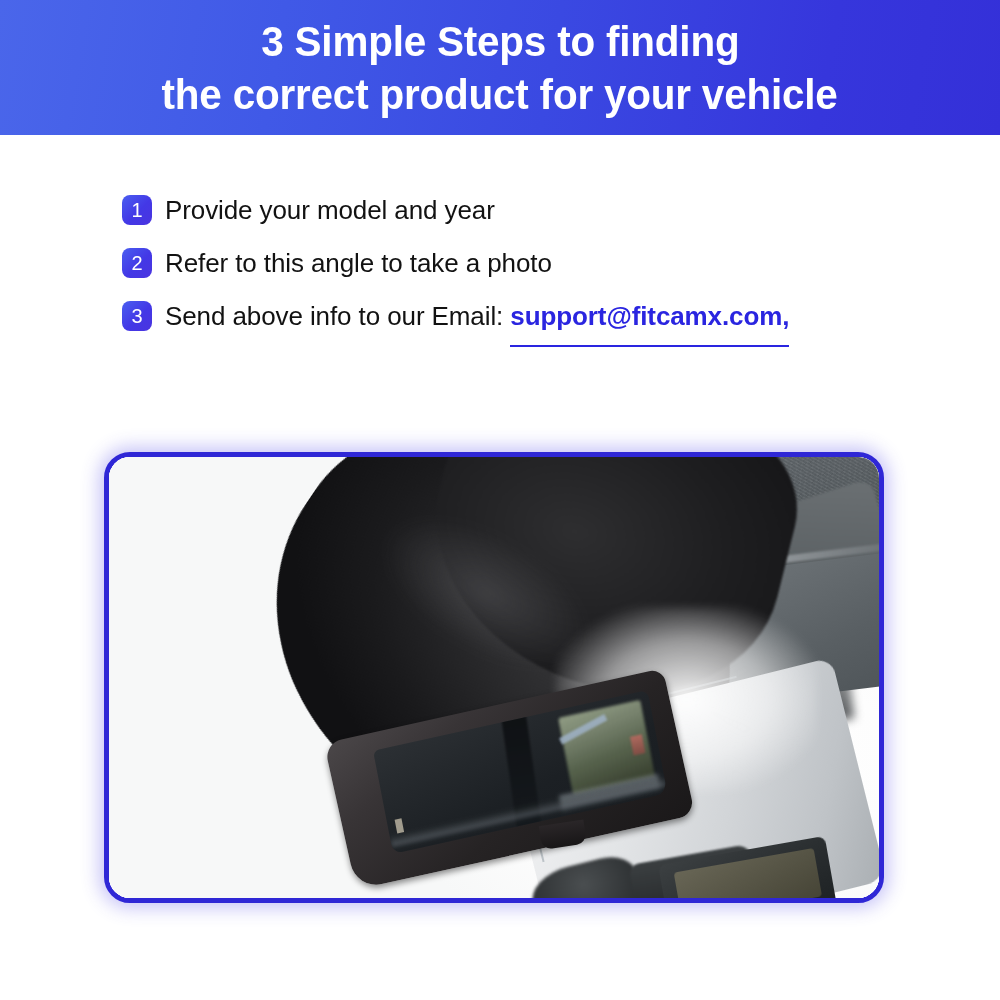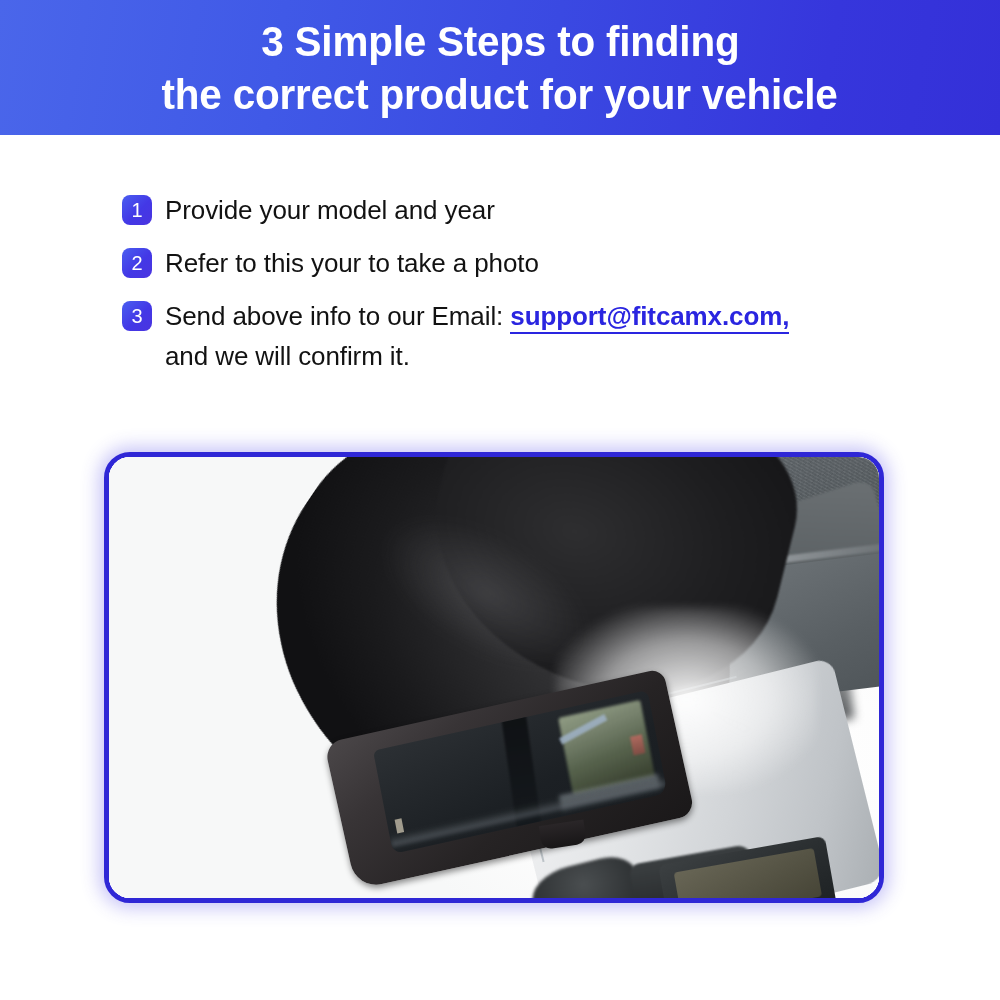--- a/index.html
+++ b/index.html
@@ -75,21 +75,21 @@
     line-height: 40px;
     color: #121212;
     font-family: "Liberation Sans", sans-serif;
     letter-spacing: -0.1px;
   }
   .email-link {
     color: #2a25e0;
     font-weight: bold;
     text-decoration: none;
     border-bottom: 2px solid #2a25e0;
-    padding-bottom: 1px;
+    padding-bottom: 14px;
   }
   .step-text-second-line {
     display: block;
   }
 
   
   .photo-frame {
     position: absolute;
     left: 104px;
     top: 452px;
@@ -429,28 +429,27 @@
 
 <div class="steps">
 
   <div class="step-row">
     <div class="step-badge">1</div>
     <div class="step-text">Provide your model and year</div>
   </div>
 
   <div class="step-row">
     <div class="step-badge">2</div>
-    <div class="step-text">Refer to this your to take a photo</div>
+    <div class="step-text">Refer to this angle to take a photo</div>
   </div>
 
   <div class="step-row">
     <div class="step-badge">3</div>
     <div class="step-text">
       <span>Send above info to our Email:&nbsp;</span><a class="email-link" href="#">support@fitcamx.com,</a>
-      <span class="step-text-second-line">and we will confirm it.</span>
     </div>
   </div>
 
 </div>
 
 <div class="photo-frame">
   <div class="photo">
 
     <div class="ph-white-bg"></div>
 

